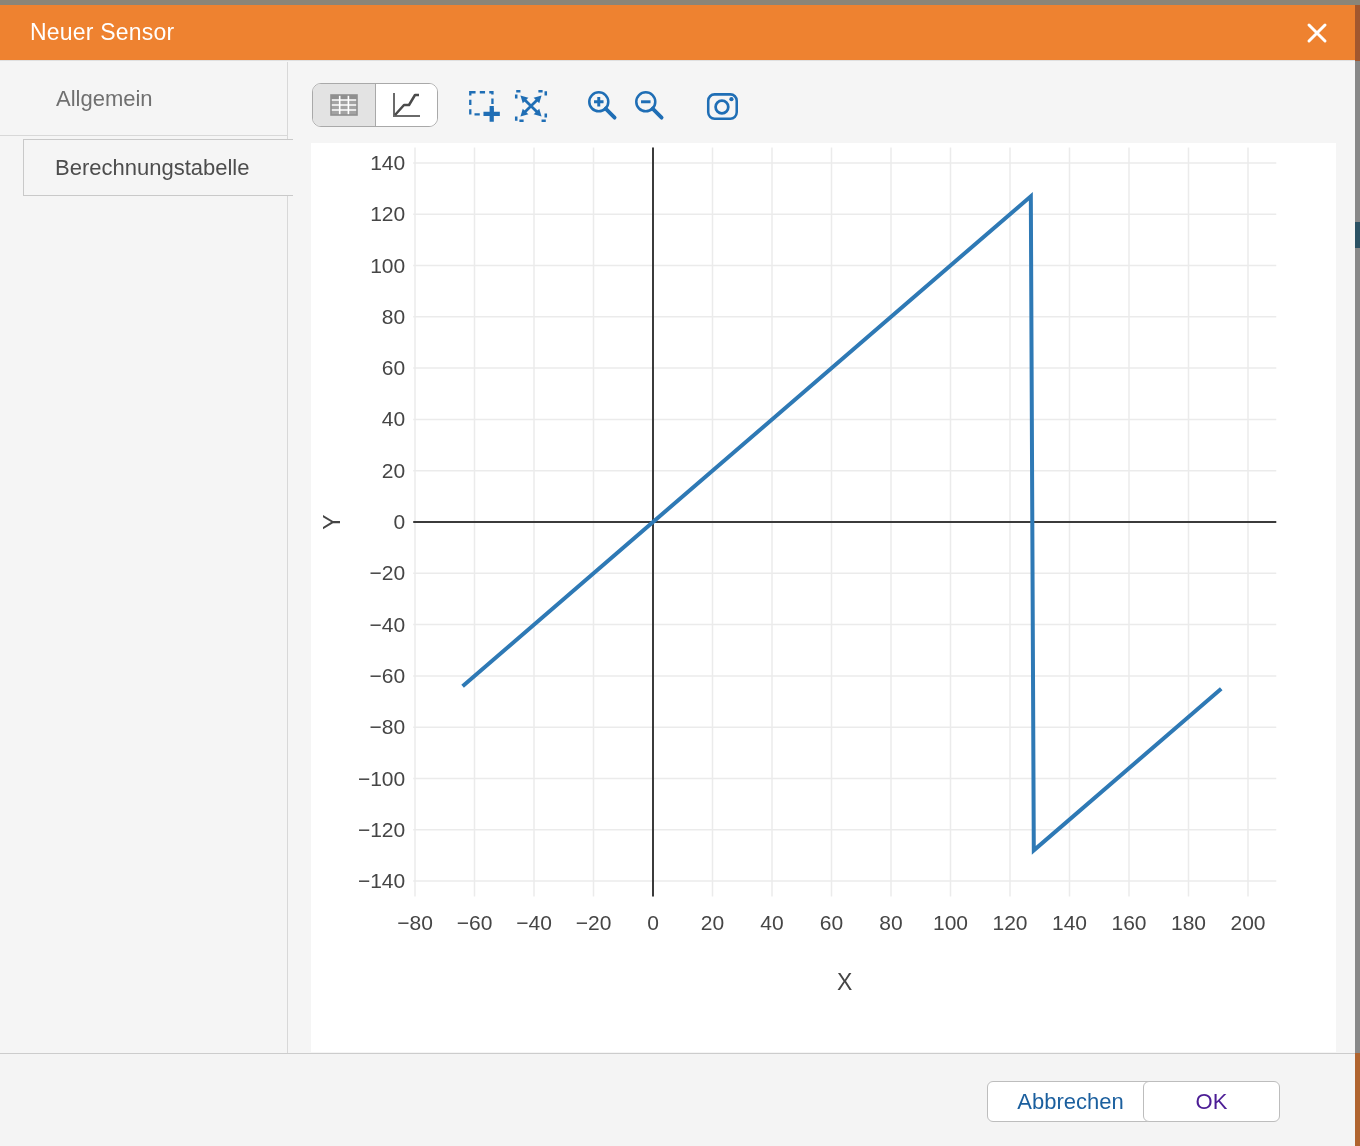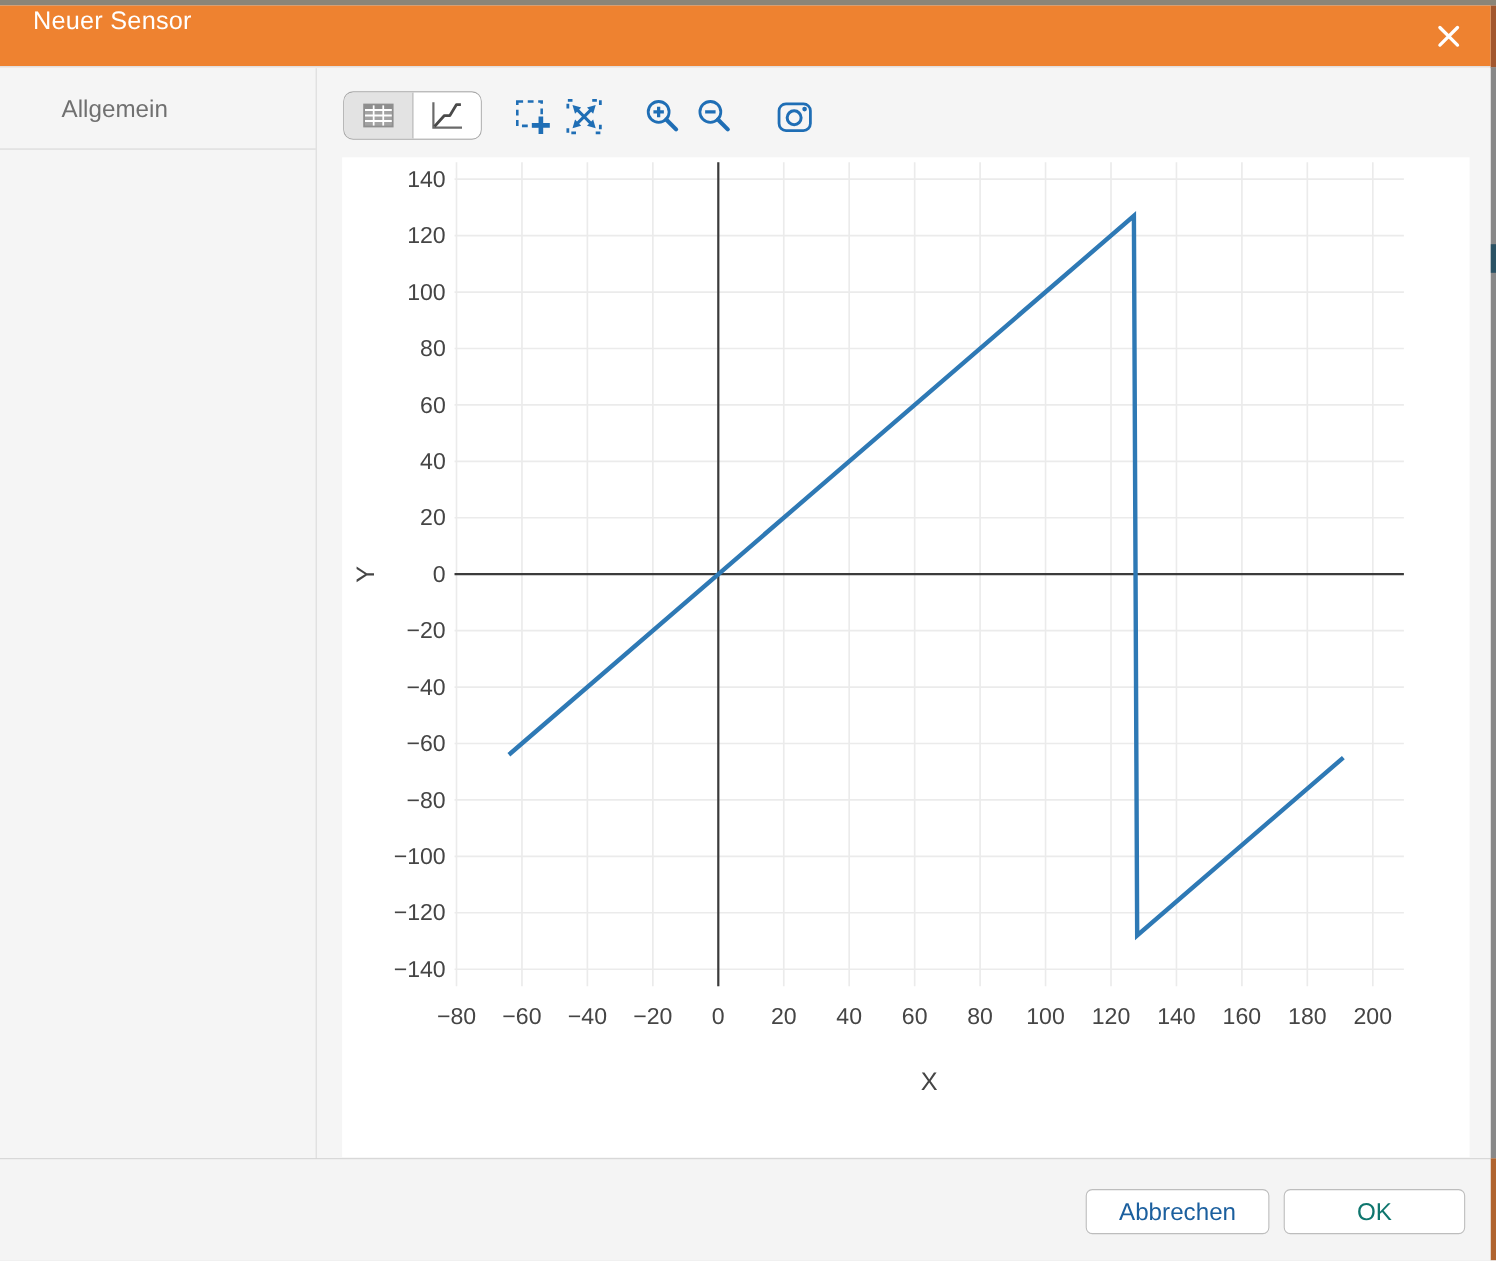--- a/index.html
+++ b/index.html
@@ -13,21 +13,21 @@
   
   .bg-top{position:absolute;left:0;top:0;width:1360px;height:5px;background:#8a8578;}
   .bg-right-mid{position:absolute;right:0;top:61px;width:5px;height:992px;background:#888;}
   .bg-right-top{position:absolute;right:0;top:5px;width:5px;height:56px;background:#a2572e;}
   .bg-right-bottom{position:absolute;right:0;top:1053px;width:5px;height:93px;background:#b0642f;}
   .bg-right-notch{position:absolute;right:0;top:222px;width:5px;height:26px;background:#2b5264;}
 
   
   .titlebar{
     position:absolute;left:0;top:5px;width:1355px;height:56px;
-    background:#ee8230;display:flex;align-items:flex-start;
+    background:#ee8230;display:flex;align-items:center;
     border-bottom:1px solid #e0e0e0;
   }
   .titlebar .title{color:#fff;font-size:23px;margin-left:30px;letter-spacing:.2px;}
   .close-btn{
     position:absolute;right:18px;top:8px;width:40px;height:40px;
     background:transparent;border:none;cursor:pointer;padding:0;
     display:flex;align-items:center;justify-content:center;
   }
 
   
@@ -69,21 +69,21 @@
   svg text{font-family:"Liberation Sans","DejaVu Sans",sans-serif;}
 
   
   .footer-divider{position:absolute;left:0;top:1053px;width:1355px;height:1px;background:#cccccc;}
   .footer{position:absolute;left:0;top:1054px;width:1355px;height:92px;background:#f4f4f4;}
   .footer .btn{
     position:absolute;top:27px;height:41px;background:#fff;border:1px solid #bdbdbd;
     border-radius:6px;font-size:22px;font-family:inherit;cursor:pointer;margin-left:11px;
   }
   .btn-cancel{left:976px;width:167px;color:#1b5f9e;}
-  .btn-ok{left:1156px;width:165px;color:#0f766e;}
+  .btn-ok{left:1132px;width:137px;color:#4c1d95;}
 </style>
 </head>
 <body>
 
 <div class="screen">
 
   <div class="bg-top"></div>
   <div class="bg-right-mid"></div>
   <div class="bg-right-top"></div>
   <div class="bg-right-bottom"></div>
@@ -94,20 +94,23 @@
     <button class="close-btn" title="Schließen">
       <svg width="30" height="30" viewBox="0 0 30 30">
         <path d="M7 7 L23 23 M23 7 L7 23" stroke="#ffffff" stroke-width="3" stroke-linecap="round" fill="none"></path>
       </svg>
     </button>
   </header>
 
   <aside class="sidebar">
     <button class="tab tab-allgemein">
       <span class="tab-label">Allgemein</span>
+    </button>
+    <button class="tab tab-selected">
+      <span class="tab-label">Berechnungstabelle</span>
     </button>
   </aside>
   <div class="sidebar-divider"></div>
 
   <main class="content">
 
     <div class="segmented">
       <button class="seg seg-table" title="Tabelle">
         <svg width="40" height="34" viewBox="0 0 40 34">
           <rect x="7" y="7" width="26" height="20" fill="#a3a3a3"></rect>

